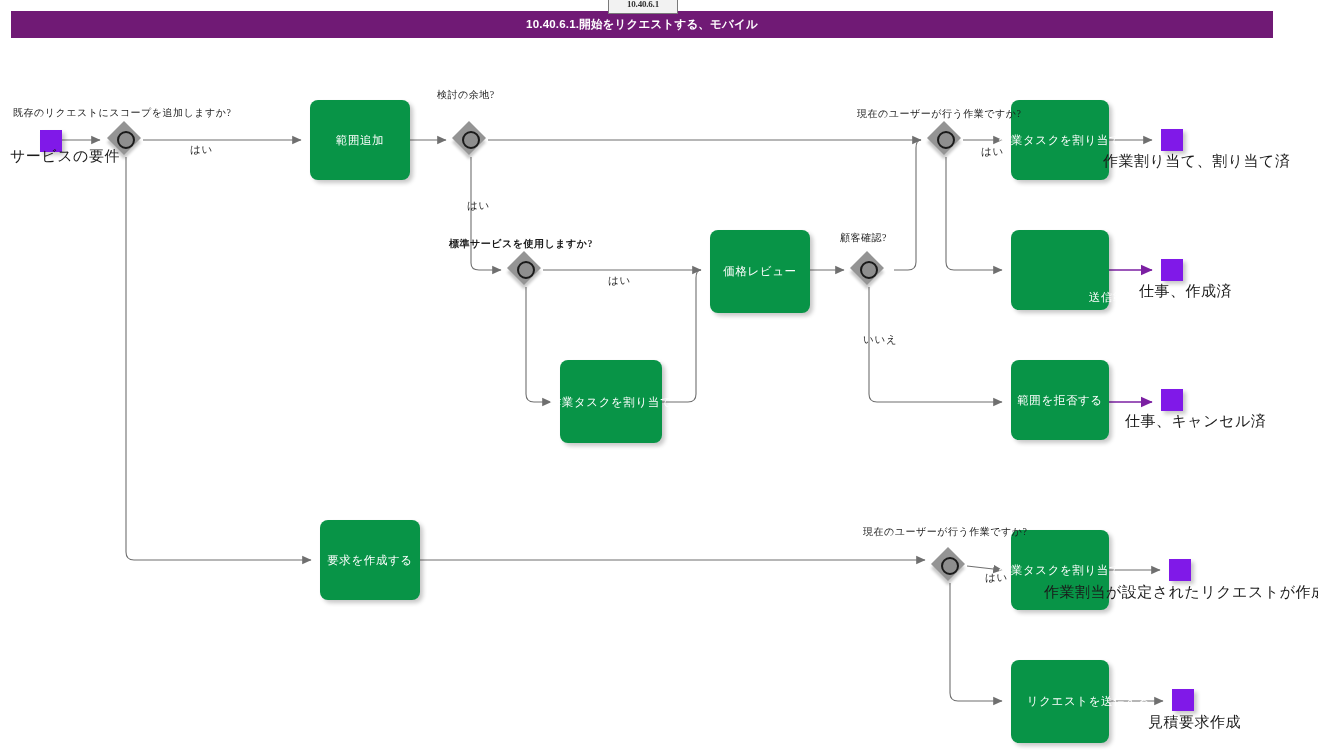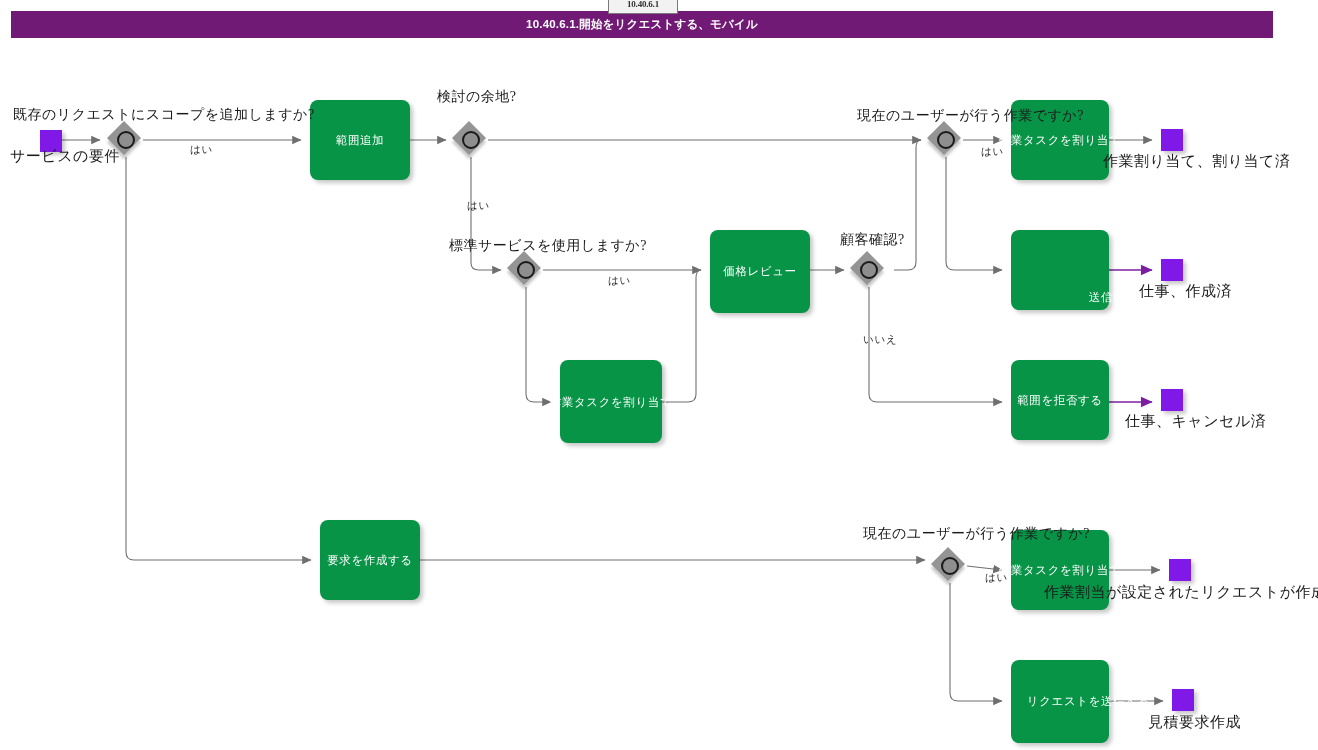--- a/index.html
+++ b/index.html
@@ -118,21 +118,21 @@
   
   .lbl{
     position:absolute;
     font-size:15px;
     color:#1a1a1a;
     white-space:nowrap;
     font-family:"Liberation Serif","DejaVu Serif",serif;
     letter-spacing:0.5px;
     z-index:20;
   }
-  .lbl.q{font-size:14px;}
+  .lbl.q{font-size:10px;}
   .lbl.edge{font-size:10.5px;letter-spacing:0.8px;}
 </style>
 </head>
 <body>
 
 <div id="root">
 
   <div class="tab">10.40.6.1</div>
 
   <div class="titlebar">
@@ -249,21 +249,21 @@
   <div class="dec" style="left:454px;top:123px;">
     <div class="dia"></div>
     <div class="ring"></div>
   </div>
   <div class="lbl q" style="left:437px;top:88px;">検討の余地?</div>
 
   <div class="dec" style="left:509px;top:253px;">
     <div class="dia"></div>
     <div class="ring"></div>
   </div>
-  <div class="lbl q" style="left:449px;top:237px;">標準サービスを使用しますか?</div>
+  <div class="lbl q" style="left:449px;top:237px;font-weight:bold;">標準サービスを使用しますか?</div>
 
   <div class="dec" style="left:852px;top:253px;">
     <div class="dia"></div>
     <div class="ring"></div>
   </div>
   <div class="lbl q" style="left:840px;top:231px;">顧客確認?</div>
 
   <div class="dec" style="left:929px;top:123px;">
     <div class="dia"></div>
     <div class="ring"></div>

